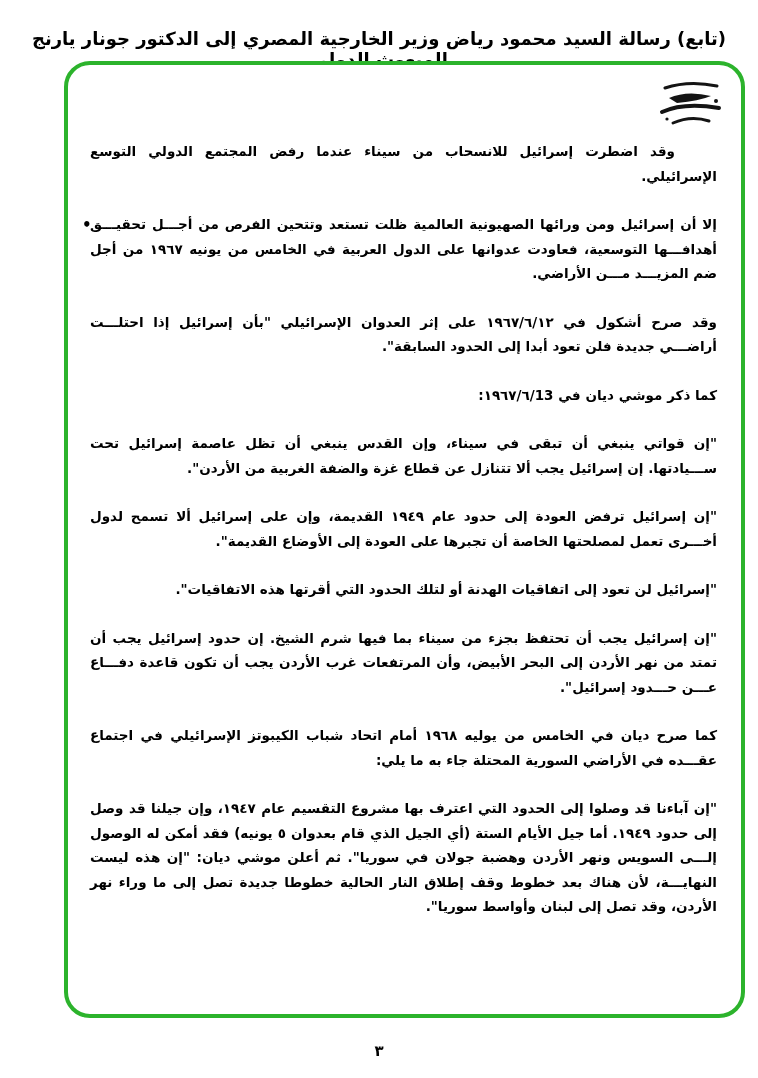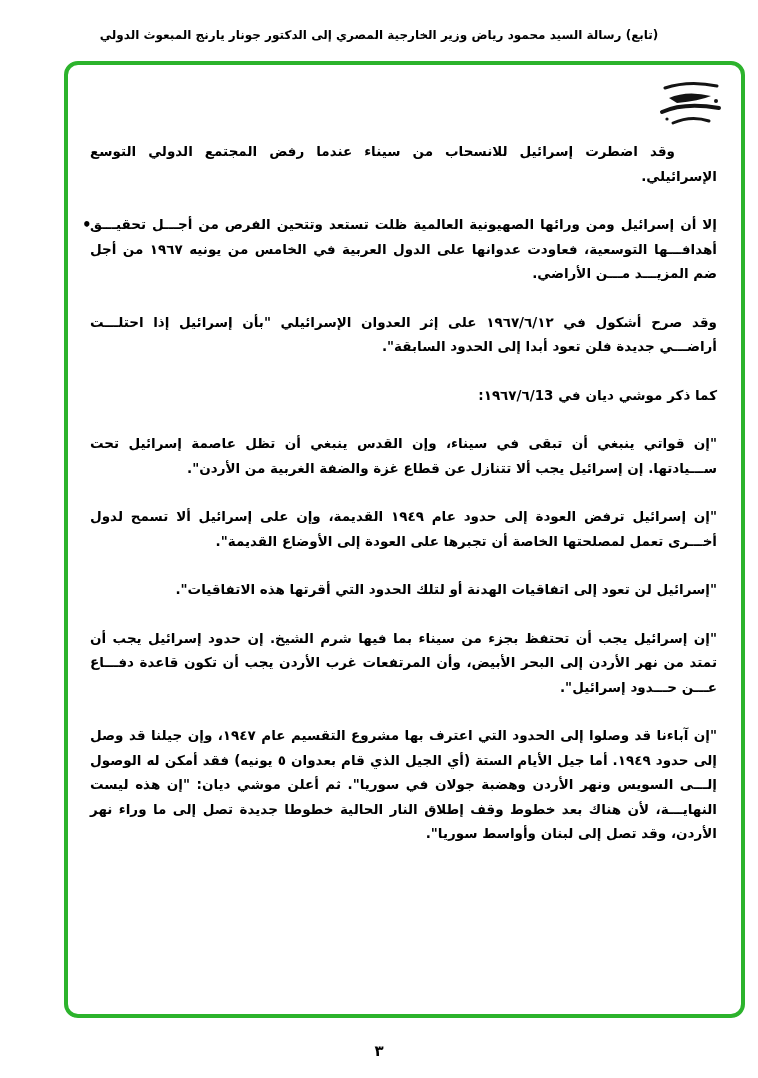--- a/index.html
+++ b/index.html
@@ -13,33 +13,33 @@
     color: #000000;
   }
 
   .page-header {
     position: absolute;
     top: 28px;
     left: 0;
     width: 758px;
     text-align: center;
     direction: rtl;
-    font-size: 12px;
+    font-size: 18px;
     font-weight: bold;
     letter-spacing: 0;
   }
 
   .frame {
     position: absolute;
     left: 64px;
     top: 61px;
     width: 673px;
     height: 949px;
     border: 4px solid #2cb32c;
-    border-radius: 14px;
+    border-radius: 26px;
     background: #ffffff;
   }
 
   .stamp {
     position: absolute;
     top: 14px;
     right: 16px;
     width: 68px;
     height: 54px;
   }
@@ -99,18 +99,19 @@
 
   <div class="doc-body">
       <div class="para indent"><span>وقد اضطرت إسرائيل للانسحاب من سيناء عندما رفض المجتمع الدولي التوسع الإسرائيلي.</span></div>
       <div class="para bulleted"><span class="bullet">•</span><span>إلا أن إسرائيل ومن ورائها الصهيونية العالمية ظلت تستعد وتتحين الفرص من أجـــل تحقيـــق أهدافـــها التوسعية، فعاودت عدوانها على الدول العربية في الخامس من يونيه ١٩٦٧ من أجل ضم المزيـــد مـــن الأراضي.</span></div>
       <div class="para"><span>وقد صرح أشكول في ١٩٦٧/٦/١٢ على إثر العدوان الإسرائيلي "بأن إسرائيل إذا احتلـــت أراضـــي جديدة فلن تعود أبدا إلى الحدود السابقة".</span></div>
       <div class="para"><span>كما ذكر موشي ديان في ١٩٦٧/٦/13:</span></div>
       <div class="para"><span>"إن قواتي ينبغي أن تبقى في سيناء، وإن القدس ينبغي أن تظل عاصمة إسرائيل تحت ســـيادتها. إن إسرائيل يجب ألا تتنازل عن قطاع غزة والضفة الغربية من الأردن".</span></div>
       <div class="para"><span>"إن إسرائيل ترفض العودة إلى حدود عام ١٩٤٩ القديمة، وإن على إسرائيل ألا تسمح لدول أخـــرى تعمل لمصلحتها الخاصة أن تجبرها على العودة إلى الأوضاع القديمة".</span></div>
       <div class="para"><span>"إسرائيل لن تعود إلى اتفاقيات الهدنة أو لتلك الحدود التي أقرتها هذه الاتفاقيات".</span></div>
       <div class="para"><span>"إن إسرائيل يجب أن تحتفظ بجزء من سيناء بما فيها شرم الشيخ. إن حدود إسرائيل يجب أن تمتد من نهر الأردن إلى البحر الأبيض، وأن المرتفعات غرب الأردن يجب أن تكون قاعدة دفـــاع عـــن حـــدود إسرائيل".</span></div>
+      <div class="para"><span>كما صرح ديان في الخامس من يوليه ١٩٦٨ أمام اتحاد شباب الكيبوتز الإسرائيلي في اجتماع عقـــده في الأراضي السورية المحتلة جاء به ما يلي:</span></div>
       <div class="para"><span>"إن آباءنا قد وصلوا إلى الحدود التي اعترف بها مشروع التقسيم عام ١٩٤٧، وإن جيلنا قد وصل إلى حدود ١٩٤٩. أما جيل الأيام الستة (أي الجيل الذي قام بعدوان ٥ يونيه) فقد أمكن له الوصول إلـــى السويس ونهر الأردن وهضبة جولان في سوريا". ثم أعلن موشي ديان: "إن هذه ليست النهايـــة، لأن هناك بعد خطوط وقف إطلاق النار الحالية خطوطا جديدة تصل إلى ما وراء نهر الأردن، وقد تصل إلى لبنان وأواسط سوريا".</span></div>
     </div>
 
 </div>
 
 <div class="page-number">٣</div>
 
 </body></html>

